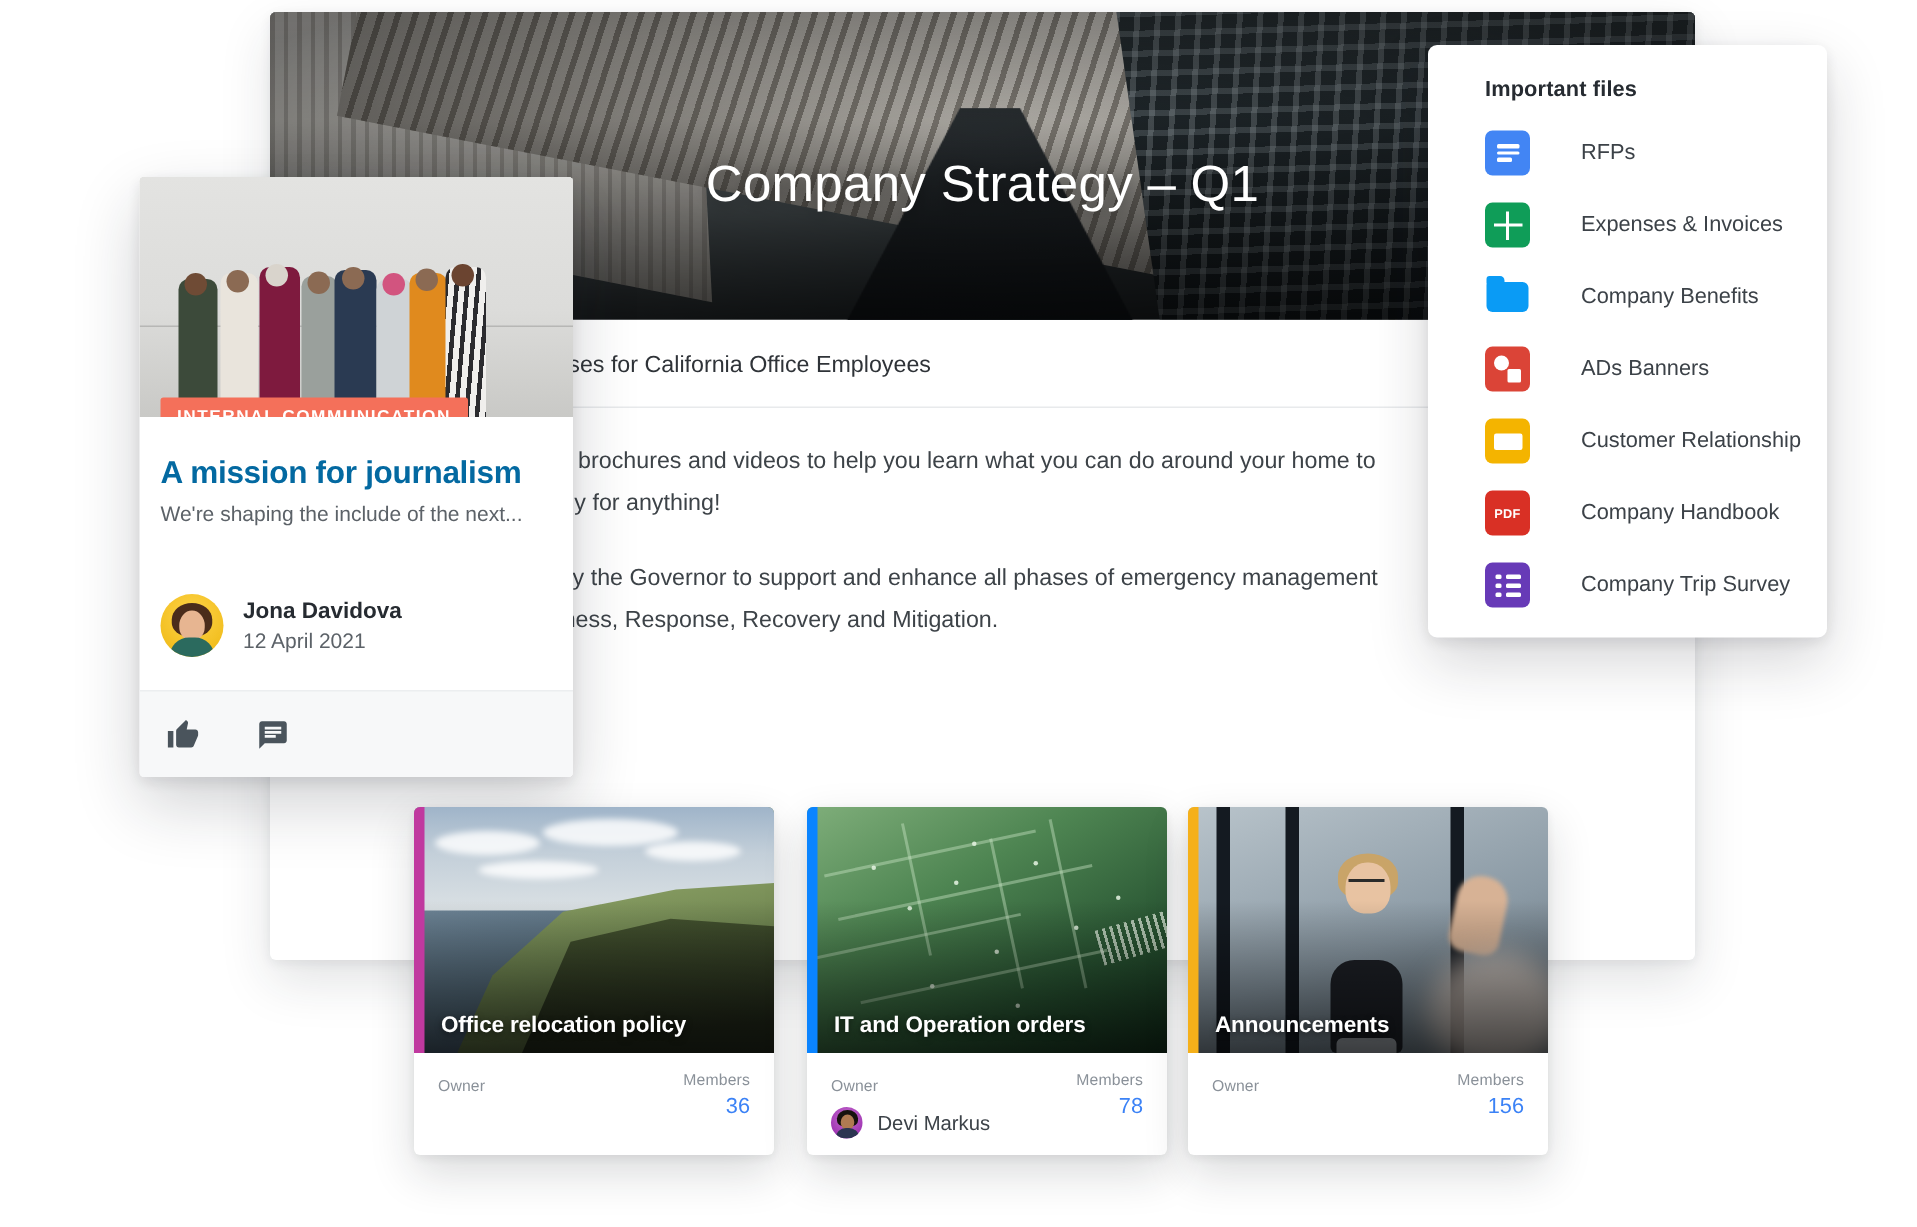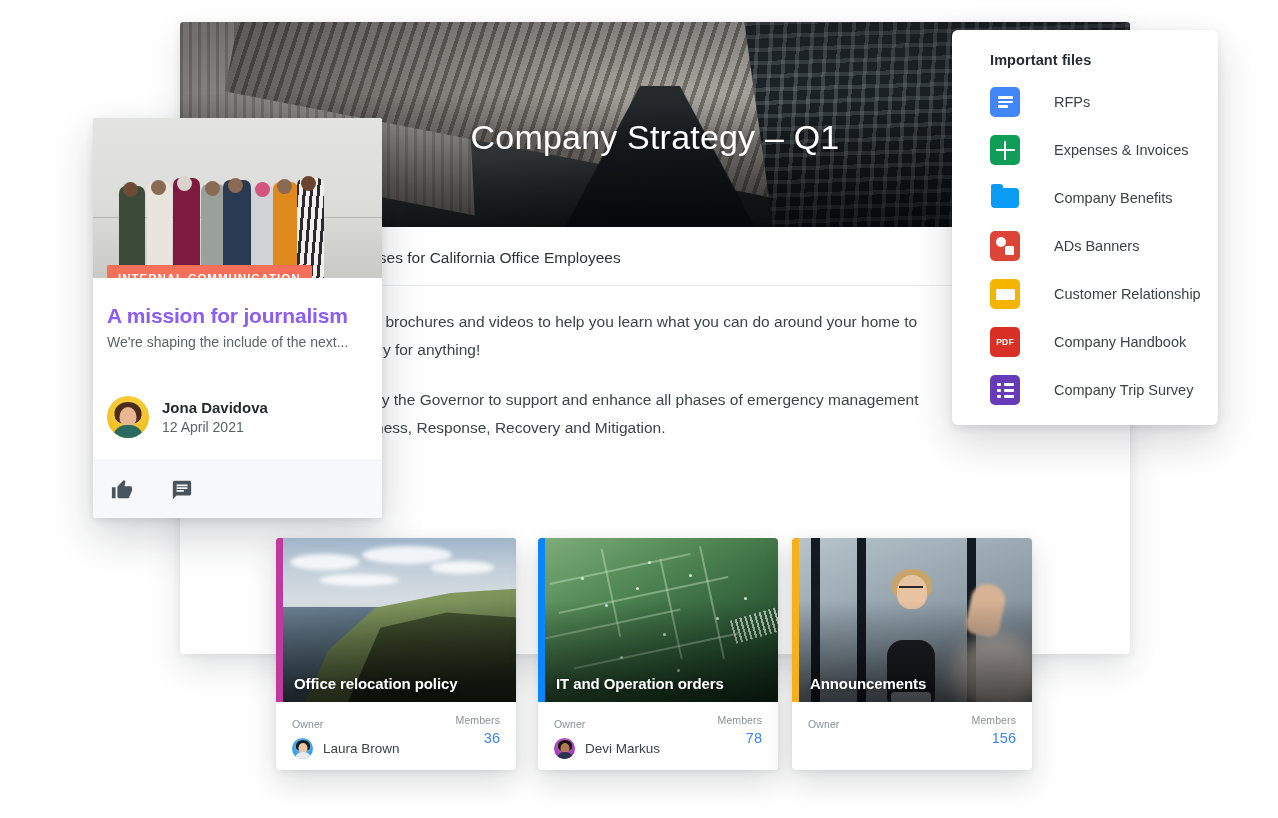--- a/index.html
+++ b/index.html
@@ -8,21 +8,21 @@
     margin: 0; padding: 0;
     width: 1278px; height: 818px;
     background: #ffffff;
     font-family: "Liberation Sans", sans-serif;
     overflow: hidden;
   }
   #stage { position: relative; width: 1278px; height: 818px; background:#fff; }
 
   
   .page-panel {
-    position: absolute; left: 180px; top: 22px;
+    position: absolute; left: 180px; top: 8px;
     width: 950px; height: 632px;
     background: #ffffff;
     border-radius: 4px;
     box-shadow: 0 14px 34px rgba(30,35,45,.13), 0 2px 8px rgba(30,35,45,.07);
     overflow: hidden;
   }
 
   
   .hero {
     position: relative; height: 205px; width: 100%;
@@ -163,21 +163,21 @@
   }
   .post-img .grp { position:absolute; left:22px; bottom:0; width:250px; height:112px; }
   .post-img .p { position:absolute; bottom:0; border-radius:7px 7px 0 0; }
   .post-img .head { position:absolute; width:15px; height:15px; border-radius:50%; background:#8b6a53; }
   .badge {
     position:absolute; left:14px; bottom:0; transform: translateY(50%);
     background:#f4705a; color:#fff; font-size:11.5px; font-weight:700;
     letter-spacing:1.0px; padding:7px 11px; border-radius:2px;
   }
   .post-body { padding: 26px 14px 0 14px; }
-  .post-title { font-size:21px; font-weight:700; color:#8b5cf6; margin:0 0 6px 0; letter-spacing:-.2px; }
+  .post-title { font-size:21px; font-weight:700; color:#0369a1; margin:0 0 6px 0; letter-spacing:-.2px; }
   .post-excerpt { font-size:14px; color:#5c6268; margin:0; }
   .post-author { display:flex; align-items:center; padding: 46px 14px 0 14px; }
   .avatar-lg {
     width:42px; height:42px; border-radius:50%; flex:0 0 42px; position:relative; overflow:hidden;
     background: radial-gradient(circle at 50% 35%, #ffd54a 0%, #f2bf21 70%, #e3ae12 100%);
   }
   .avatar-lg .f{ position:absolute; left:50%; top:26%; transform:translateX(-50%); width:17px; height:20px;
     background:#e7b591; border-radius:50% 50% 45% 45%; }
   .avatar-lg .h{ position:absolute; left:50%; top:14%; transform:translateX(-50%); width:27px; height:22px;
     background:#4a2c1b; border-radius:50% 50% 40% 40%; }
@@ -425,28 +425,20 @@
         <div class="hill1"></div>
         <div class="hill2"></div>
       </div>
       <div class="sc-shade"></div>
       <div class="sc-accent" style="background:#c0399f"></div>
       <div class="sc-name">Office relocation policy</div>
     </div>
     <div class="sc-meta">
       <span class="meta-lbl">Owner</span>
       <span class="meta-lbl right">Members</span>
-      <div class="meta-owner">
-        <span class="avatar-sm av-blue">
-            <i class="ha" style="background:#1b1b1b"></i>
-            <i class="fa"></i>
-            <i class="bo" style="background:#e7e9ea"></i>
-          </span>
-        <span class="meta-name">Laura Brown</span>
-      </div>
       <span class="meta-count">36</span>
     </div>
   </div>
 
   <div class="space-card sc2">
     <div class="sc-img">
       <div class="img-circuit">
         <span class="tr" style="left:4%;  top:18%; width:60%; height:2px; transform:rotate(-12deg)"></span>
         <span class="tr" style="left:8%;  top:34%; width:72%; height:2px; transform:rotate(-12deg)"></span>
         <span class="tr" style="left:2%;  top:52%; width:58%; height:2px; transform:rotate(-12deg)"></span>

